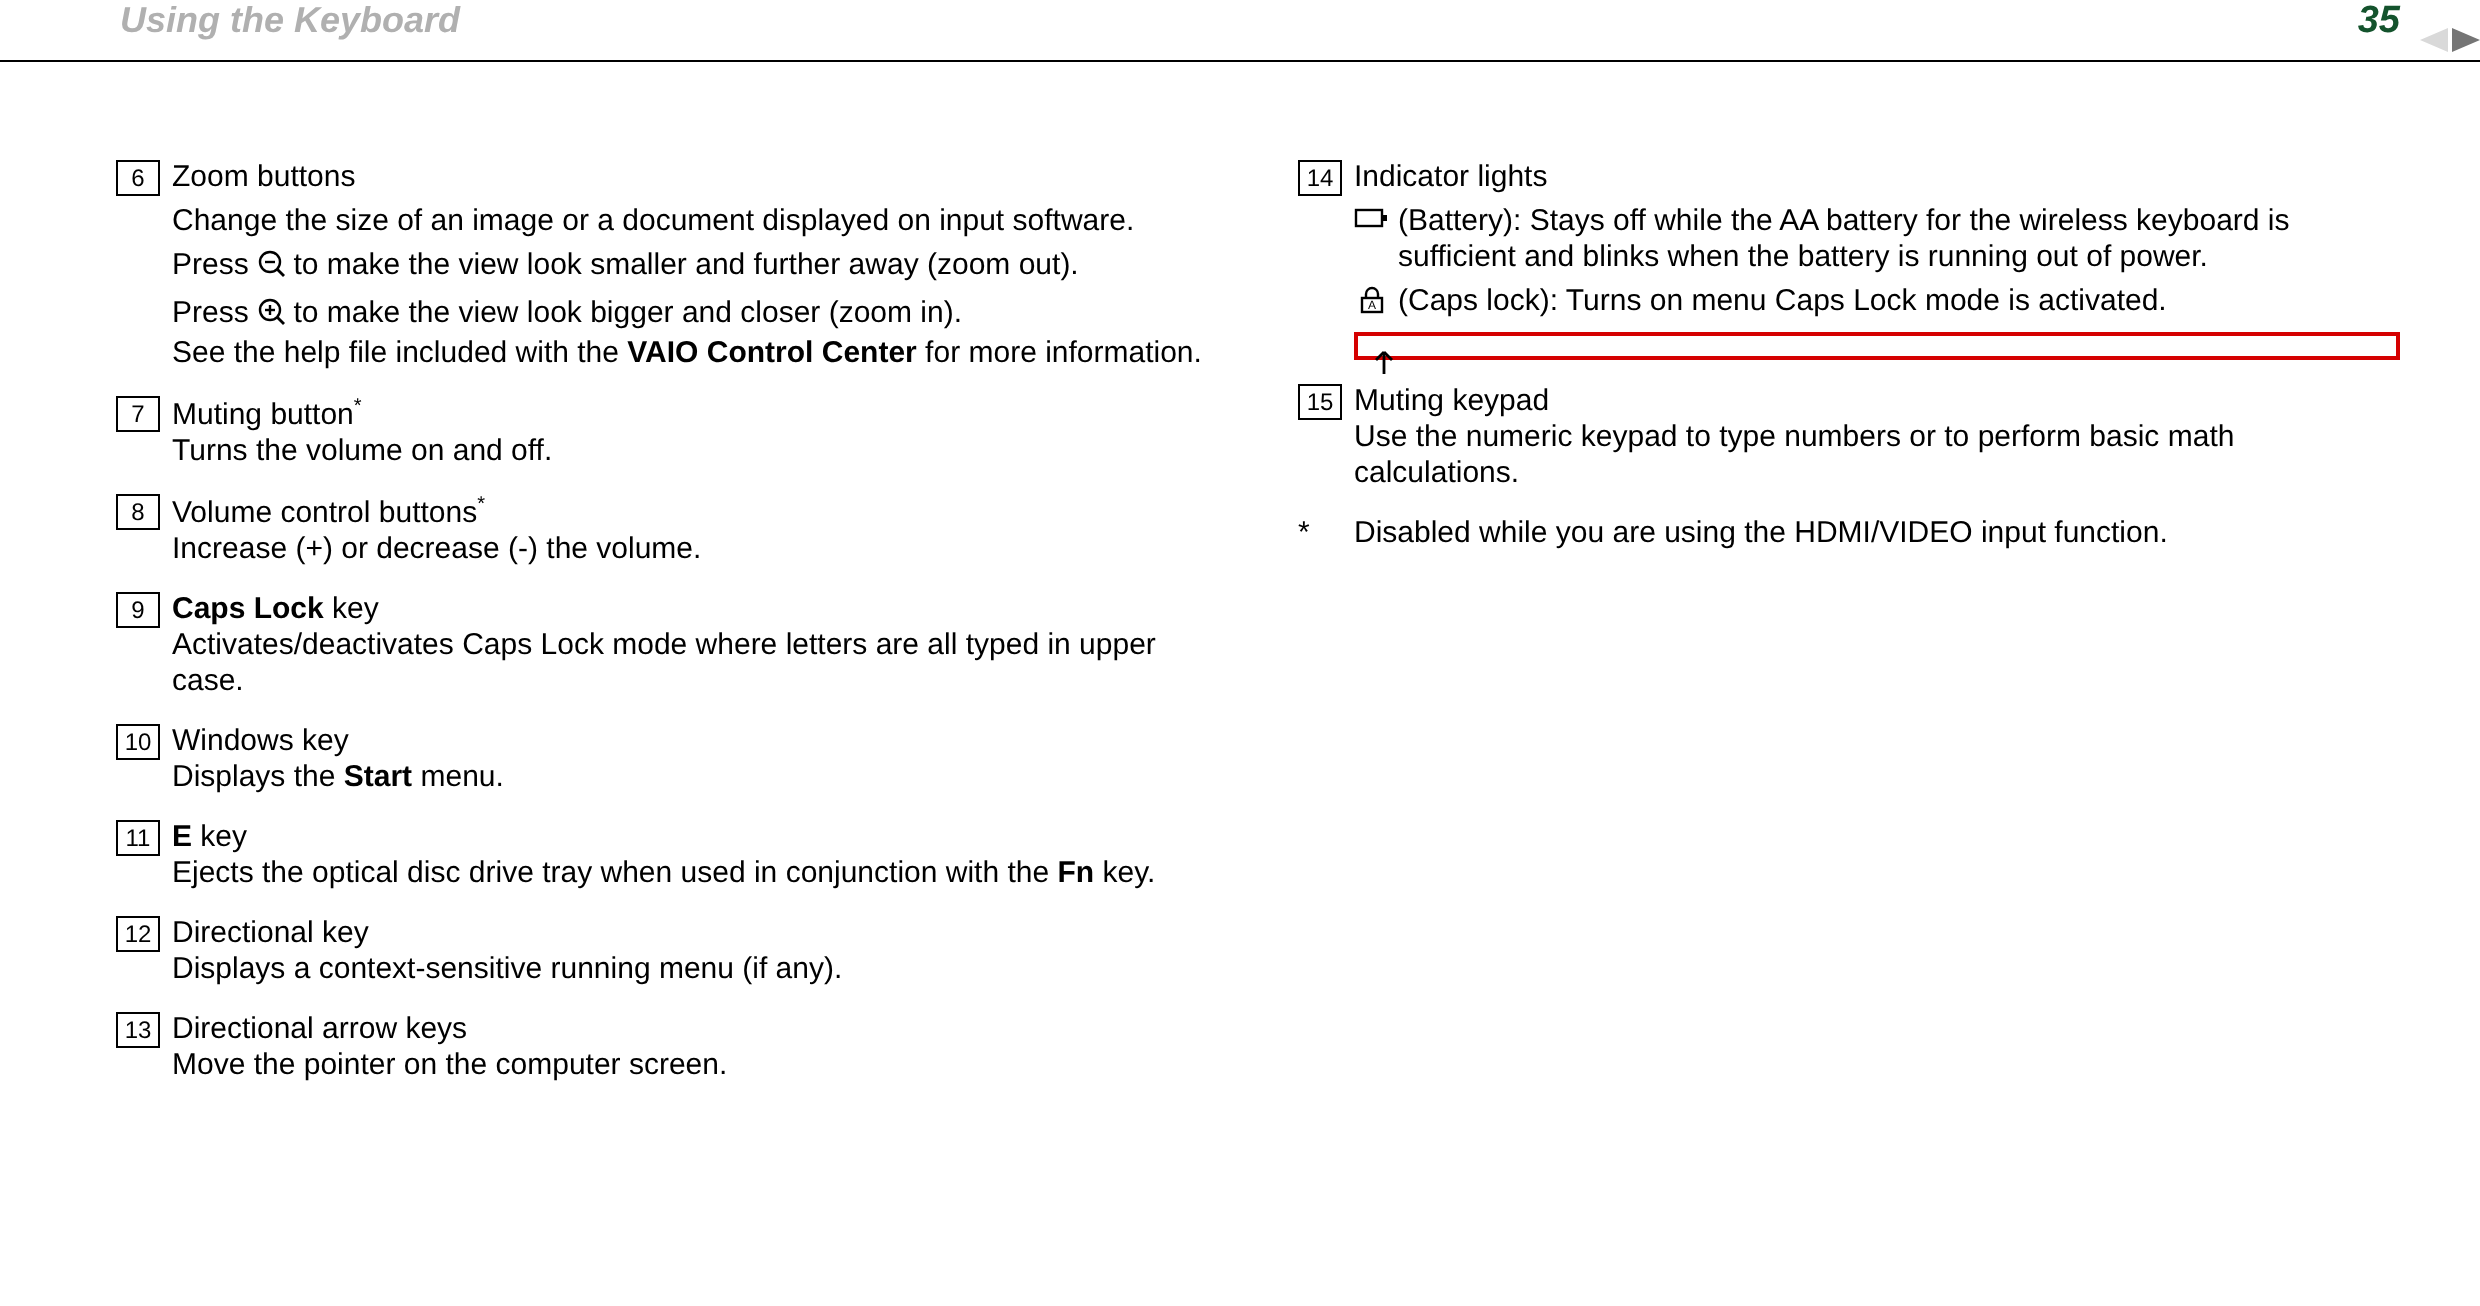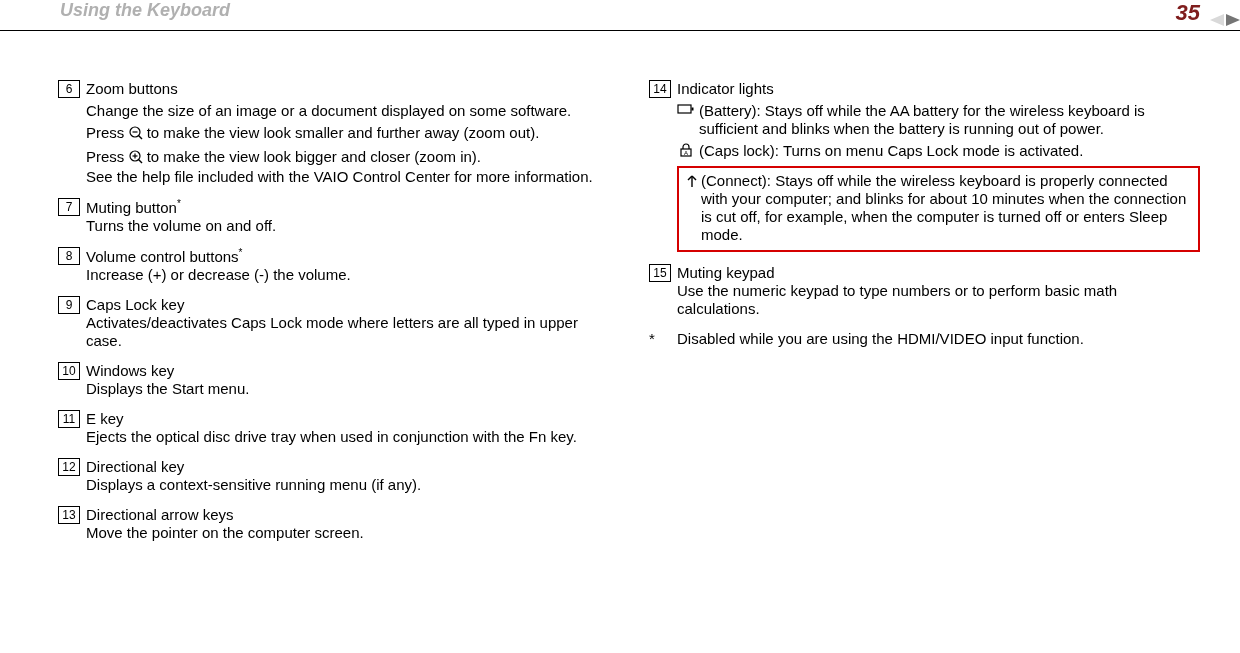--- a/index.html
+++ b/index.html
@@ -1,58 +1,58 @@
 <!DOCTYPE html>
 <html><head>
 <meta charset="utf-8">
 <style>
   html,body{margin:0;padding:0;background:#fff;color:#000;font-family:Helvetica,Arial,sans-serif;font-size:15px}
   .page{width:1240px;height:653px;position:relative;box-sizing:border-box}
   .header{position:absolute;top:0;left:0;right:0;height:24px}
   .header-title{position:absolute;left:60px;top:0;font-size:18px;font-weight:bold;font-style:italic;color:#b0b0b0}
-  .header-page{position:absolute;right:40px;top:0;font-size:22px;font-weight:bold;font-style:italic;color:#7f1d1d}
+  .header-page{position:absolute;right:40px;top:0;font-size:19px;font-weight:bold;font-style:italic;color:#14532d}
   .header-tri-left{position:absolute;right:16px;top:14px;width:0;height:0;border-top:6px solid transparent;border-bottom:6px solid transparent;border-right:14px solid #d9d9d9}
   .header-tri-right{position:absolute;right:0;top:14px;width:0;height:0;border-top:6px solid transparent;border-bottom:6px solid transparent;border-left:14px solid #757575}
   .rule{position:absolute;left:0;right:0;top:30px;height:1px;background:#000}
   .body{position:absolute;top:80px;left:58px;right:40px;bottom:10px;display:flex}
   .col{width:570px}
   .col+.col{margin-left:40px}
   .item{position:relative;margin:0 0 12px 0;padding-left:28px;line-height:1.2}
   .numbox{position:absolute;left:0;top:0;display:inline-block;min-width:18px;height:16px;border:1px solid #000;text-align:center;font-size:12px;line-height:16px;padding:0 1px}
   .title-line{display:block}
   .sup{font-size:10px;vertical-align:super}
   .sub{margin-top:4px}
   .indent{padding-left:22px;position:relative}
   .mini-icon{position:absolute;left:0;top:1px;width:18px;text-align:center}
   .mini-icon svg{display:block;margin:0 auto}
   .highlight{border:2px solid #d50000;padding:4px 6px 6px 6px;margin-left:0;margin-top:6px}
   .footnote{position:relative;padding-left:28px;font-family:"Arial Narrow",Arial,sans-serif;font-stretch:condensed;font-size:15px;letter-spacing:0;line-height:1.25;margin-top:8px}
   .footnote .star{position:absolute;left:0;top:0}
-  b{font-weight:normal}
+  b{font-weight:bold}
 </style>
 </head>
 <body>
 <div class="page">
 
 <div class="header">
   <span class="header-title">Using the Keyboard</span>
   <span class="header-page">35</span>
   <span class="header-tri-left"></span>
   <span class="header-tri-right"></span>
 </div>
 <div class="rule"></div>
 
 <div class="body">
 
   <div class="col">
 
     <div class="item">
       <span class="numbox">6</span>
       <span class="title-line">Zoom buttons</span>
-      <div class="sub">Change the size of an image or a document displayed on some software.</div>
+      <div class="sub">Change the size of an image or a document displayed on input software.</div>
       <div class="sub">
         <span>Press </span>
         <span style="display:inline-block;vertical-align:-2px">
           <svg width="14" height="14" viewBox="0 0 14 14">
                 <circle cx="6" cy="6" r="5" fill="none" stroke="#000" stroke-width="1.2"></circle>
                 <line x1="3.5" y1="6" x2="8.5" y2="6" stroke="#000" stroke-width="1.2"></line>
                 <line x1="9.5" y1="9.5" x2="13" y2="13" stroke="#000" stroke-width="1.4"></line>
               </svg>
         </span>
         <span> to make the view look smaller and further away (zoom out).</span>
@@ -146,21 +146,20 @@
       </div>
 
       <div class="highlight indent" style="padding-left:22px;position:relative">
         <span class="mini-icon" style="left:4px;top:5px">
           <svg width="12" height="14" viewBox="0 0 12 14">
                 <line x1="6" y1="14" x2="6" y2="3" stroke="#000" stroke-width="1.4"></line>
                 <line x1="6" y1="3" x2="2" y2="7" stroke="#000" stroke-width="1.4"></line>
                 <line x1="6" y1="3" x2="10" y2="7" stroke="#000" stroke-width="1.4"></line>
               </svg>
         </span>
-        <span> (Connect): Stays off while the wireless keyboard is properly connected with your computer; and blinks for about 10 minutes when the connection is cut off, for example, when the computer is turned off or enters Sleep mode.</span>
       </div>
     </div>
 
     <div class="item">
       <span class="numbox">15</span>
       <span>Muting keypad</span>
       <div>Use the numeric keypad to type numbers or to perform basic math calculations.</div>
     </div>
 
     <div class="footnote">

